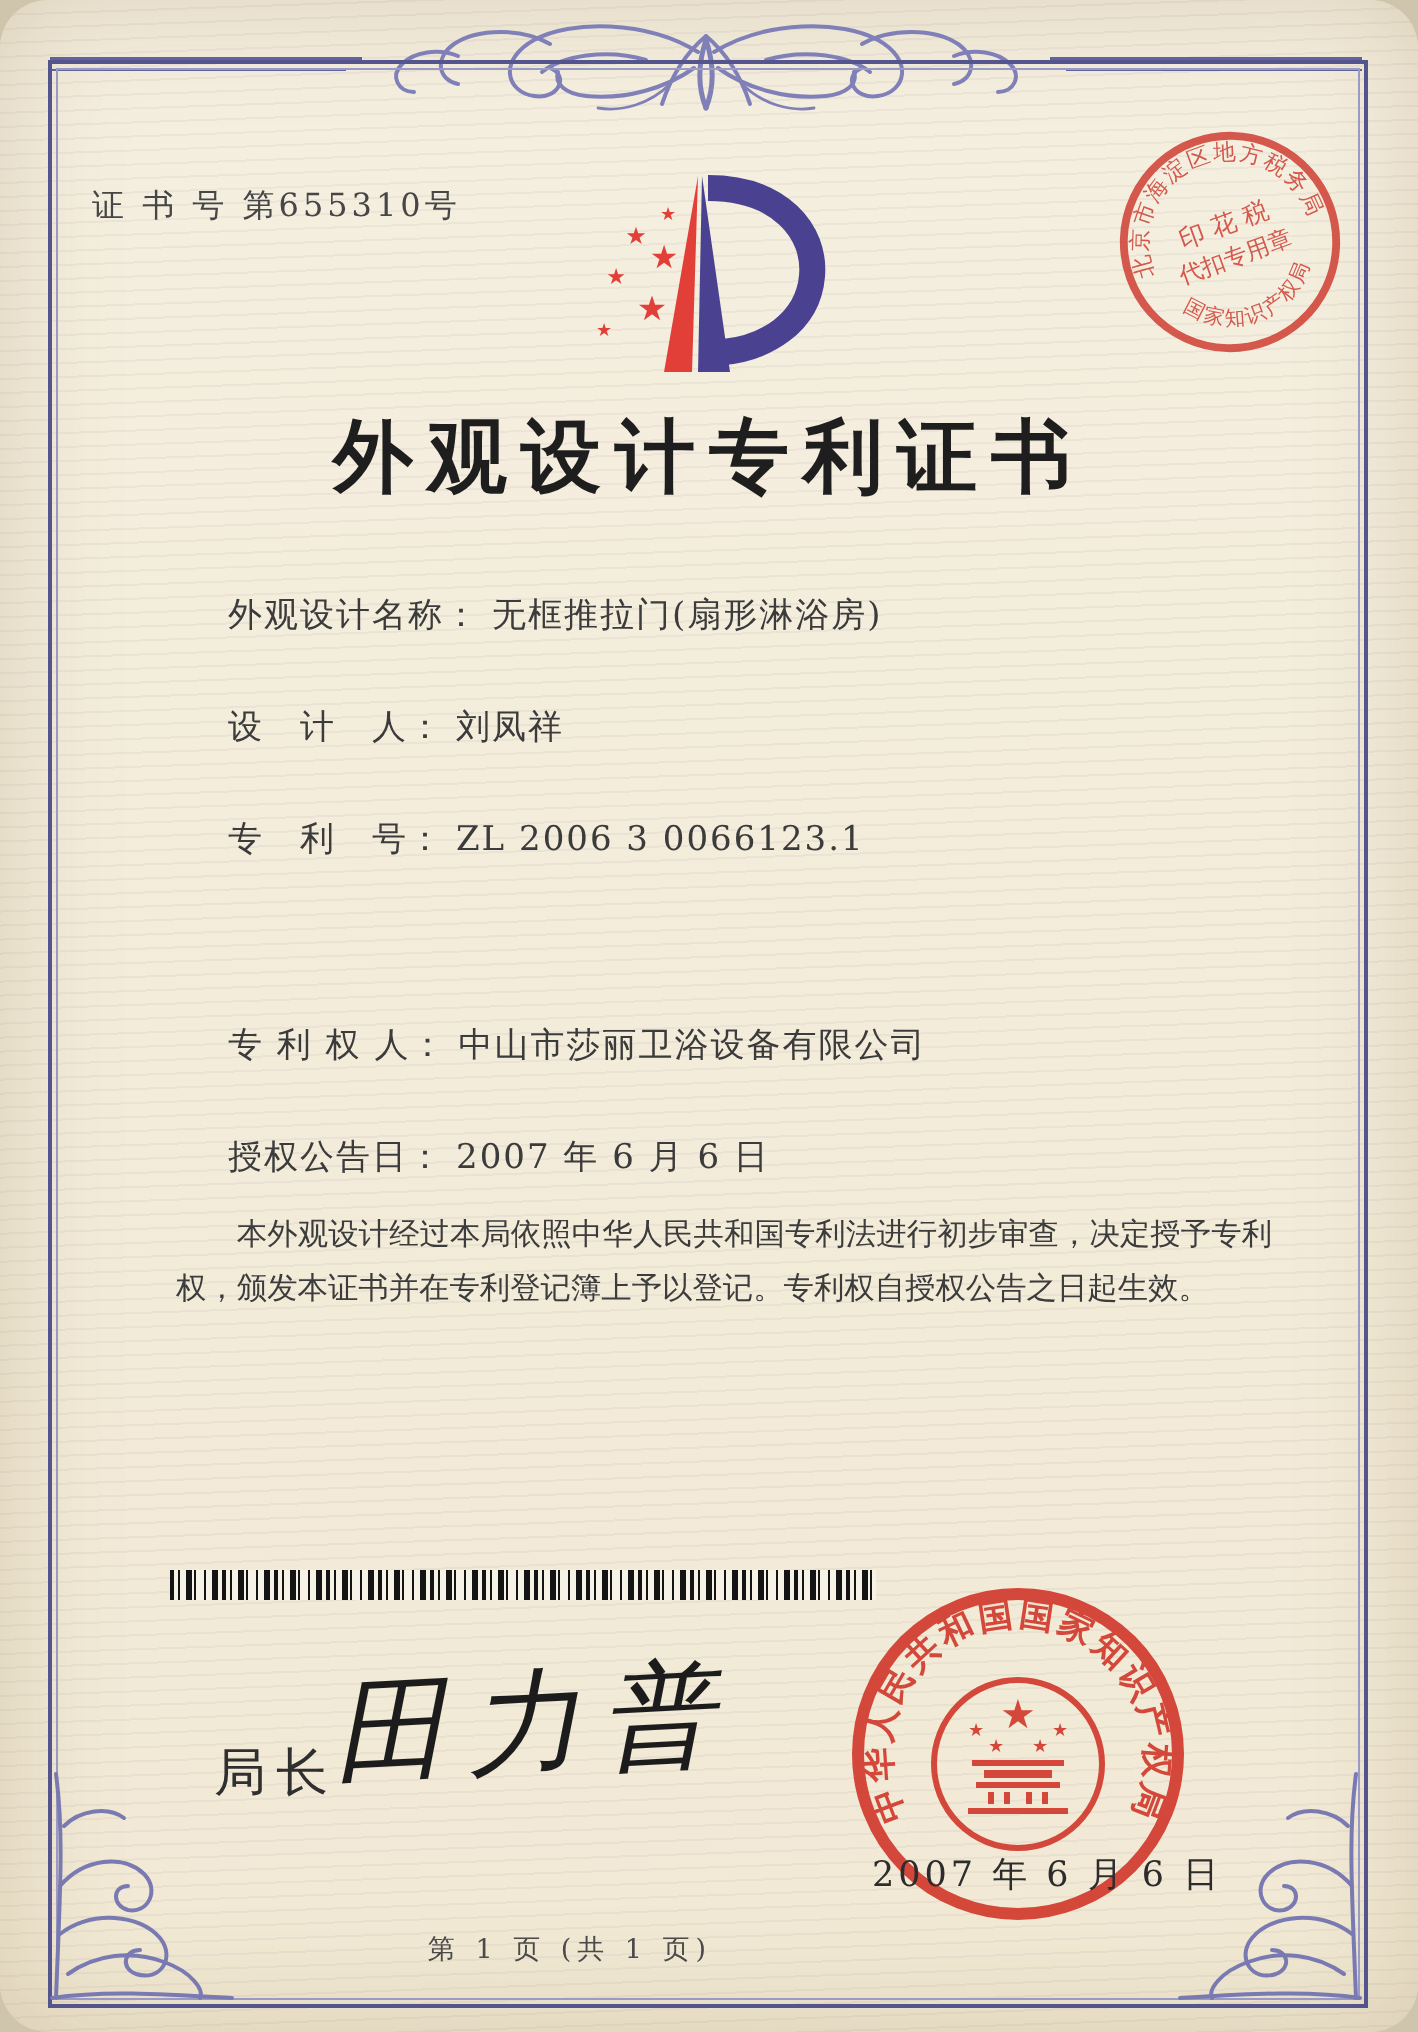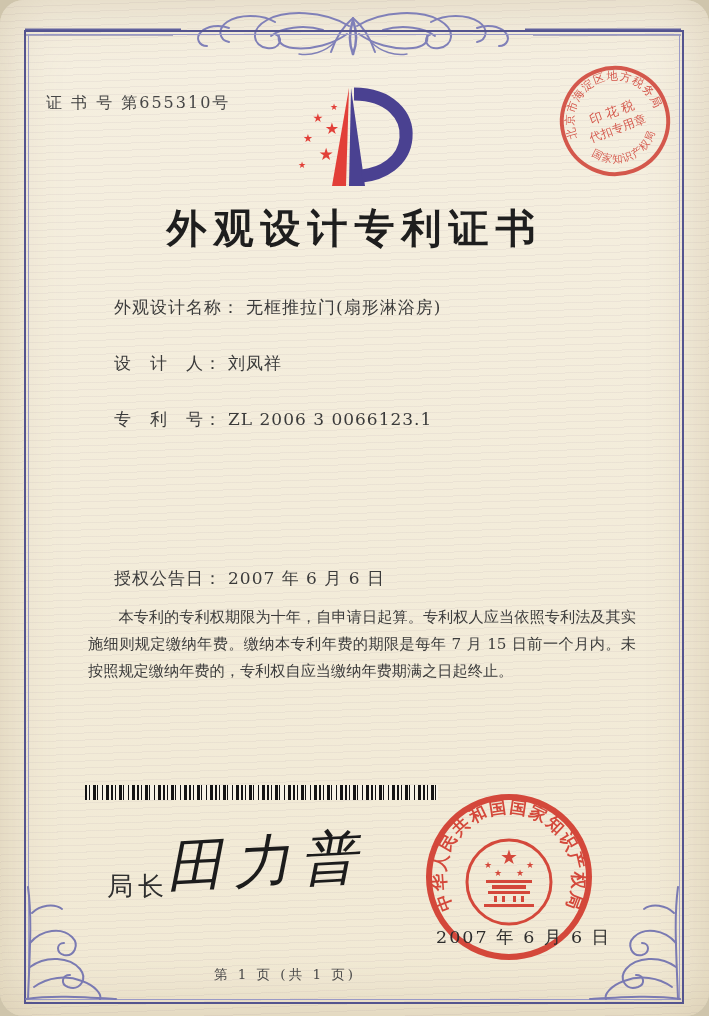--- a/index.html
+++ b/index.html
@@ -128,26 +128,29 @@
 
   <div class="abs field f0">
     <span>外观设计名称：</span><span class="val">无框推拉门(扇形淋浴房)</span>
   </div>
   <div class="abs field f1">
     <span>设　计　人：</span><span class="val">刘凤祥</span>
   </div>
   <div class="abs field f2">
     <span>专　利　号：</span><span class="val">ZL 2006 3 0066123.1</span>
   </div>
+  <div class="abs field f4">
+    <span>专 利 权 人：</span><span class="val">中山市莎丽卫浴设备有限公司</span>
+  </div>
   <div class="abs field f5">
     <span>授权公告日：</span><span class="val">2007 年 6 月 6 日</span>
   </div>
 
   <div class="abs paras">
-    <p>本专利的专利权期限为十年，自申请日起算。专利权人应当依照专利法及其实施细则规定缴纳年费。缴纳本专利年费的期限是每年 7 月 15 日前一个月内。未按照规定缴纳年费的，专利权自应当缴纳年费期满之日起终止。</p>
+    <p>本外观设计经过本局依照中华人民共和国专利法进行初步审查，决定授予专利权，颁发本证书并在专利登记簿上予以登记。专利权自授权公告之日起生效。</p>
   </div>
 
   <div class="abs barcode"></div>
 
   <div class="abs director">局长</div>
   <div class="abs signature">田力普</div>
 
   <svg class="abs seal" width="170" height="170" viewBox="0 0 170 170">
     <circle cx="85" cy="85" r="80" fill="none" stroke="#d23b2e" stroke-width="6"></circle>
     <defs>

